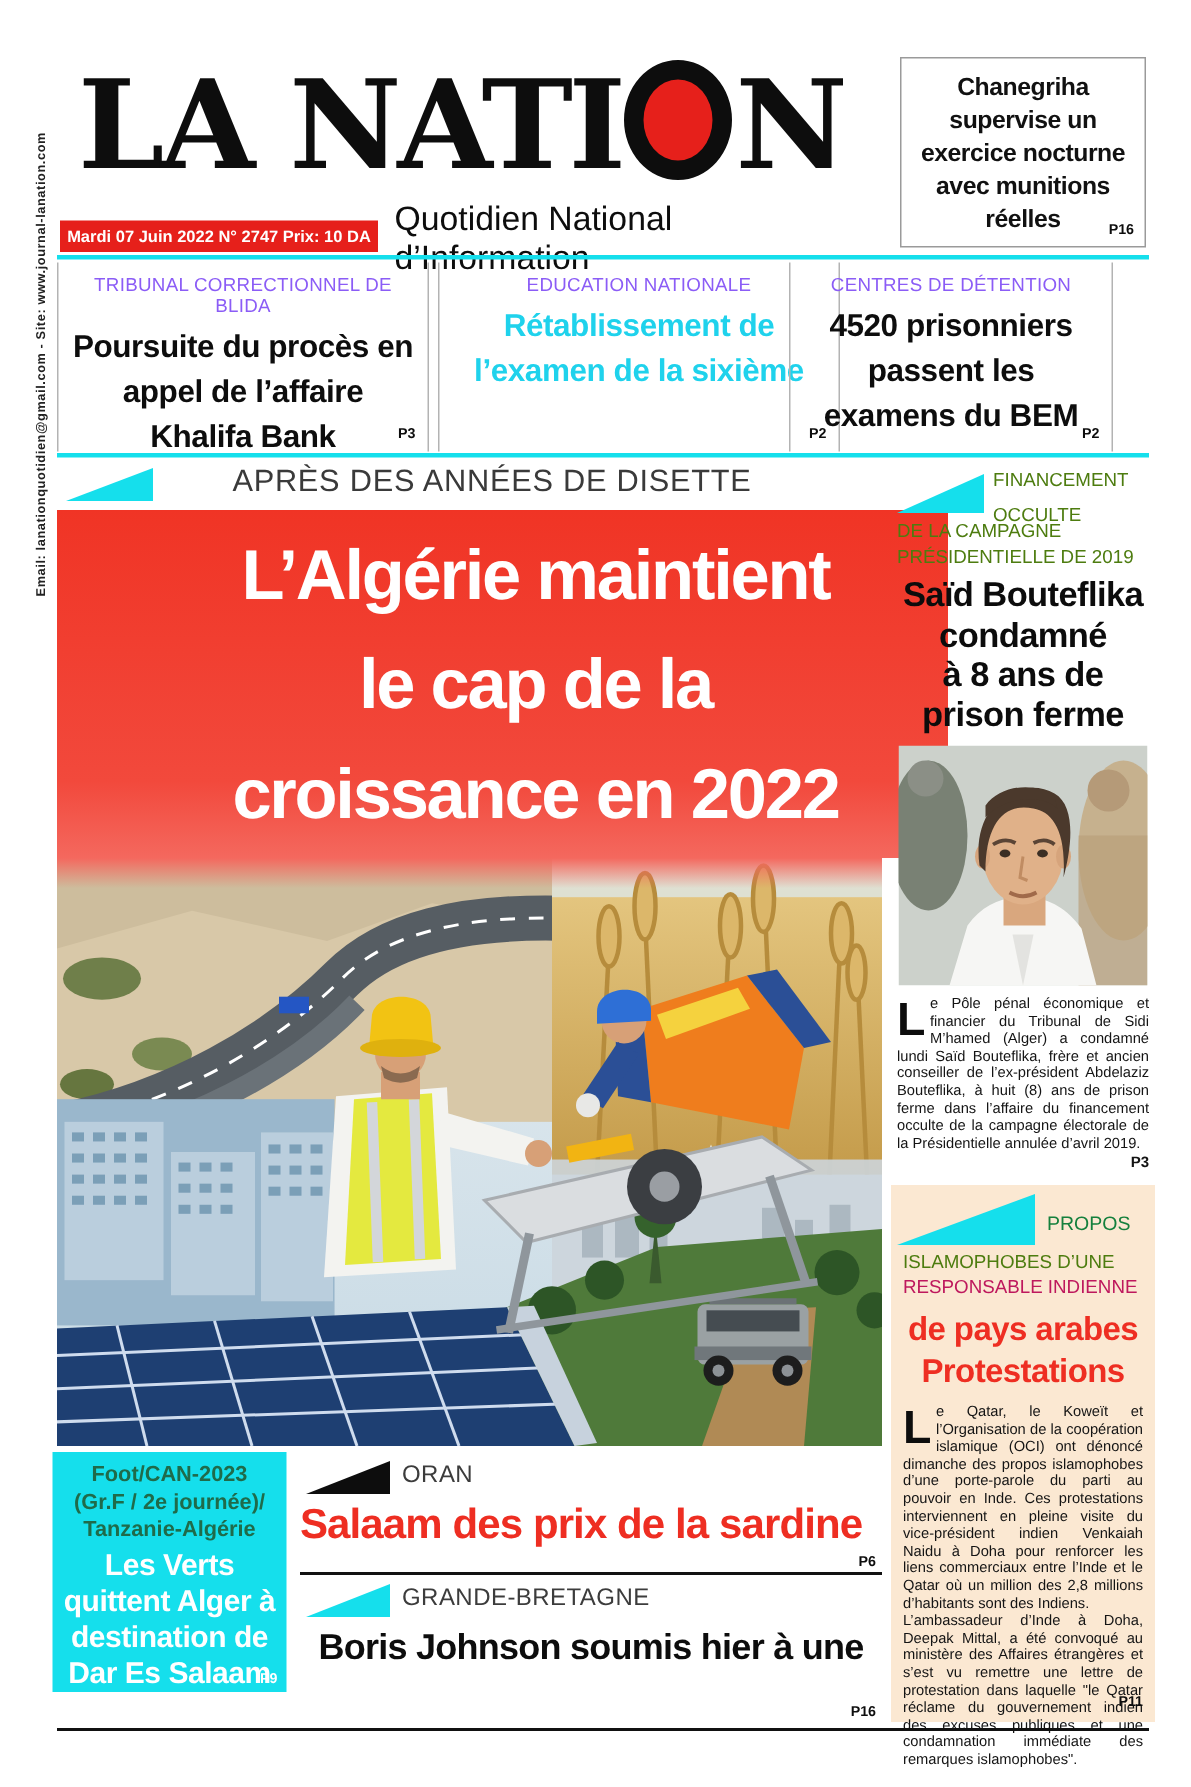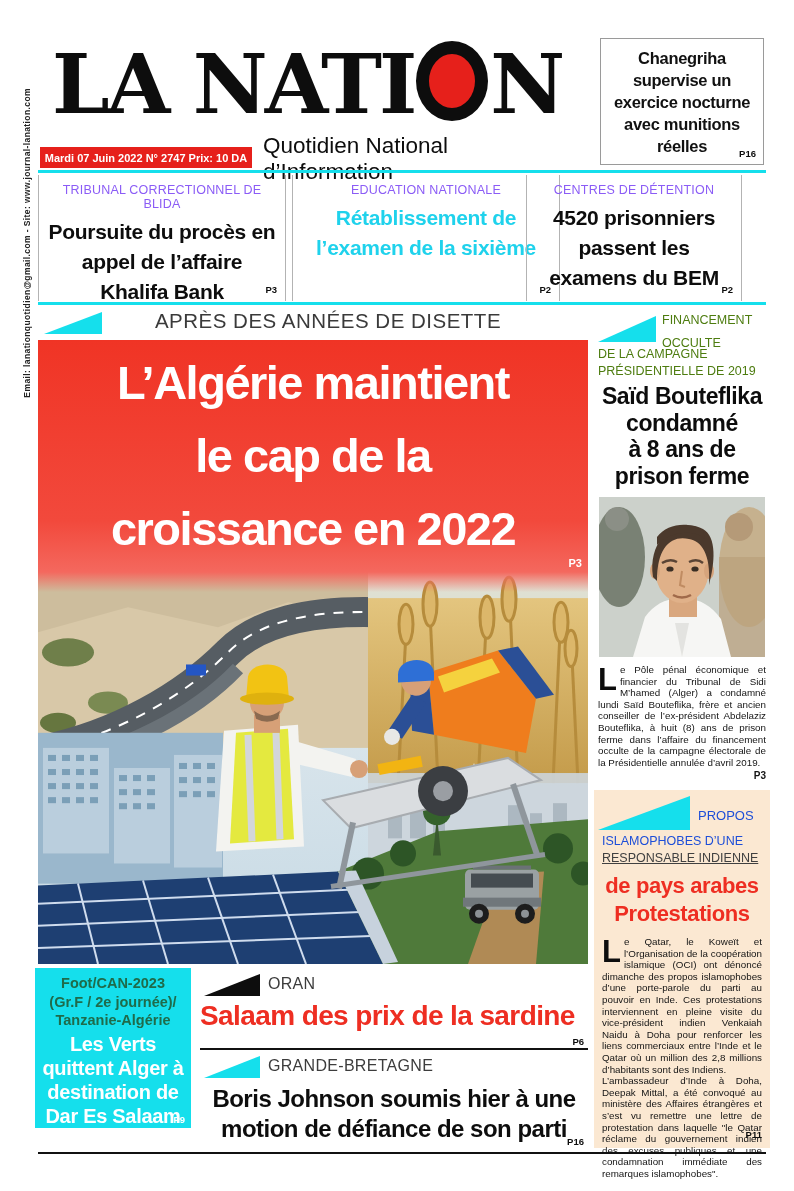--- a/index.html
+++ b/index.html
@@ -29,21 +29,21 @@
   
   .tcell{position:absolute;top:175px;height:126px;border-left:1px solid #b3b3b3;border-right:1px solid #b3b3b3;
         box-sizing:border-box;text-align:center;padding:8px 8px 0 8px;}
   .tkicker{font-size:12.5px;color:#8b5cf6;letter-spacing:.2px;margin-bottom:6px;}
   .ttitle{font-weight:800;font-size:21px;line-height:30px;letter-spacing:-.3px;color:#0d0d0d;}
   .ttitle.cyan{color:var(--teaser-cyan);}
   
   .lead-kicker{position:absolute;left:108px;top:309px;width:440px;font-size:20.5px;color:#3a3a3a;
         text-align:center;letter-spacing:.5px;}
   .lead-box{position:absolute;left:38px;top:340px;width:550px;height:232px;
-        background:linear-gradient(180deg,#f03425 0%,#f2493c 78%,#f4685e 100%);}
+        background:linear-gradient(180deg,#f03425 0%,#f2493c 78%,#f4685e 100%);padding-left:44px;}
   .lead-hl{margin-top:6px;text-align:center;color:#fff;font-weight:800;font-size:47px;
         line-height:73px;letter-spacing:-1.5px;}
   .lead-hl span{display:block;}
   .lead-photo{position:absolute;left:38px;top:572px;width:550px;height:392px;}
   .lead-photo svg{display:block;width:100%;height:100%;}
   
   .rt-kicker{position:absolute;left:598px;top:313px;width:170px;height:70px;font-size:12.5px;color:#4d7c0f;}
   .rt-kicker .l1{position:absolute;left:64px;top:0;} .rt-kicker .l2{position:absolute;left:64px;top:23px;}
   .rt-kicker .l3{position:absolute;left:0;top:34px;} .rt-kicker .l4{position:absolute;left:0;top:51px;}
   .rt-hl{position:absolute;left:596px;top:383px;width:172px;text-align:center;font-weight:800;
@@ -51,23 +51,23 @@
   .rt-hl span{display:block;}
   .rt-photo{position:absolute;left:599px;top:497px;width:166px;height:160px;}
   .rt-photo svg{display:block;width:100%;height:100%;}
   .bodytext{font-size:9.8px;line-height:11.6px;text-align:justify;color:#141414;}
   .rt-body{position:absolute;left:598px;top:664px;width:168px;}
   .dropcap{float:left;font-weight:bold;font-size:31px;line-height:27px;padding:2px 3px 0 0;color:#0d0d0d;}
   .bodypage{display:block;text-align:right;font-size:10px;font-weight:bold;margin-top:2px;}
   .peach{position:absolute;left:594px;top:790px;width:176px;height:358px;background:var(--peach);
         box-sizing:border-box;padding:6px 8px;}
   .peach .tri{left:4px;top:6px;width:92px;height:34px;}
-  .peach .pk1{position:absolute;left:104px;top:18px;font-size:13px;color:#1d4ed8;}
-  .peach .pk2{position:absolute;left:8px;top:44px;font-size:12.5px;color:#1d4ed8;}
-  .peach .pk3{position:absolute;left:8px;top:61px;font-size:12.5px;color:#404040;text-decoration:underline;}
+  .peach .pk1{position:absolute;left:104px;top:18px;font-size:13px;color:#15803d;}
+  .peach .pk2{position:absolute;left:8px;top:44px;font-size:12.5px;color:#4d7c0f;}
+  .peach .pk3{position:absolute;left:8px;top:61px;font-size:12.5px;color:#be185d;}
   .peach-hl{position:absolute;left:0;top:82px;width:100%;text-align:center;color:var(--red);
         font-weight:800;font-size:22px;line-height:28px;letter-spacing:-.4px;}
   .peach-hl span{display:block;}
   .peach-body{position:absolute;left:8px;top:146px;width:160px;}
   .peach .pageref{right:8px;bottom:8px;}
   
   .sport{position:absolute;left:35px;top:968px;width:156px;height:160px;background:var(--cyan);
         box-sizing:border-box;text-align:center;padding-top:6px;}
   .sport-kicker{font-weight:800;font-size:14.5px;line-height:18.5px;color:var(--sport-green);}
   .sport-hl{margin-top:2px;font-weight:800;font-size:20px;line-height:24px;color:#fff;letter-spacing:-.3px;}
@@ -381,20 +381,19 @@
     <div class="bs1-hl">Salaam des prix de la sardine</div>
     <span class="pageref" style="right:4px;top:64px;">P6</span>
   </div>
   <div class="rule-dark" style="left:200px;top:1048px;width:388px;"></div>
 
   <div class="bstory" style="top:1054px;height:94px;">
     <span class="tri tri-cyan" style="left:4px;top:2px;width:56px;height:22px;"></span>
     <span class="bs-kicker">GRANDE-BRETAGNE</span>
     <div class="bs2-hl">
       <span>Boris Johnson soumis hier à une</span>
-      <span>motion de défiance de son parti</span>
     </div>
     <span class="pageref" style="right:4px;top:82px;">P16</span>
   </div>
 
   <div class="rule-dark" style="left:38px;top:1152px;width:728px;"></div>
 
 </div>
 
 </body></html>

